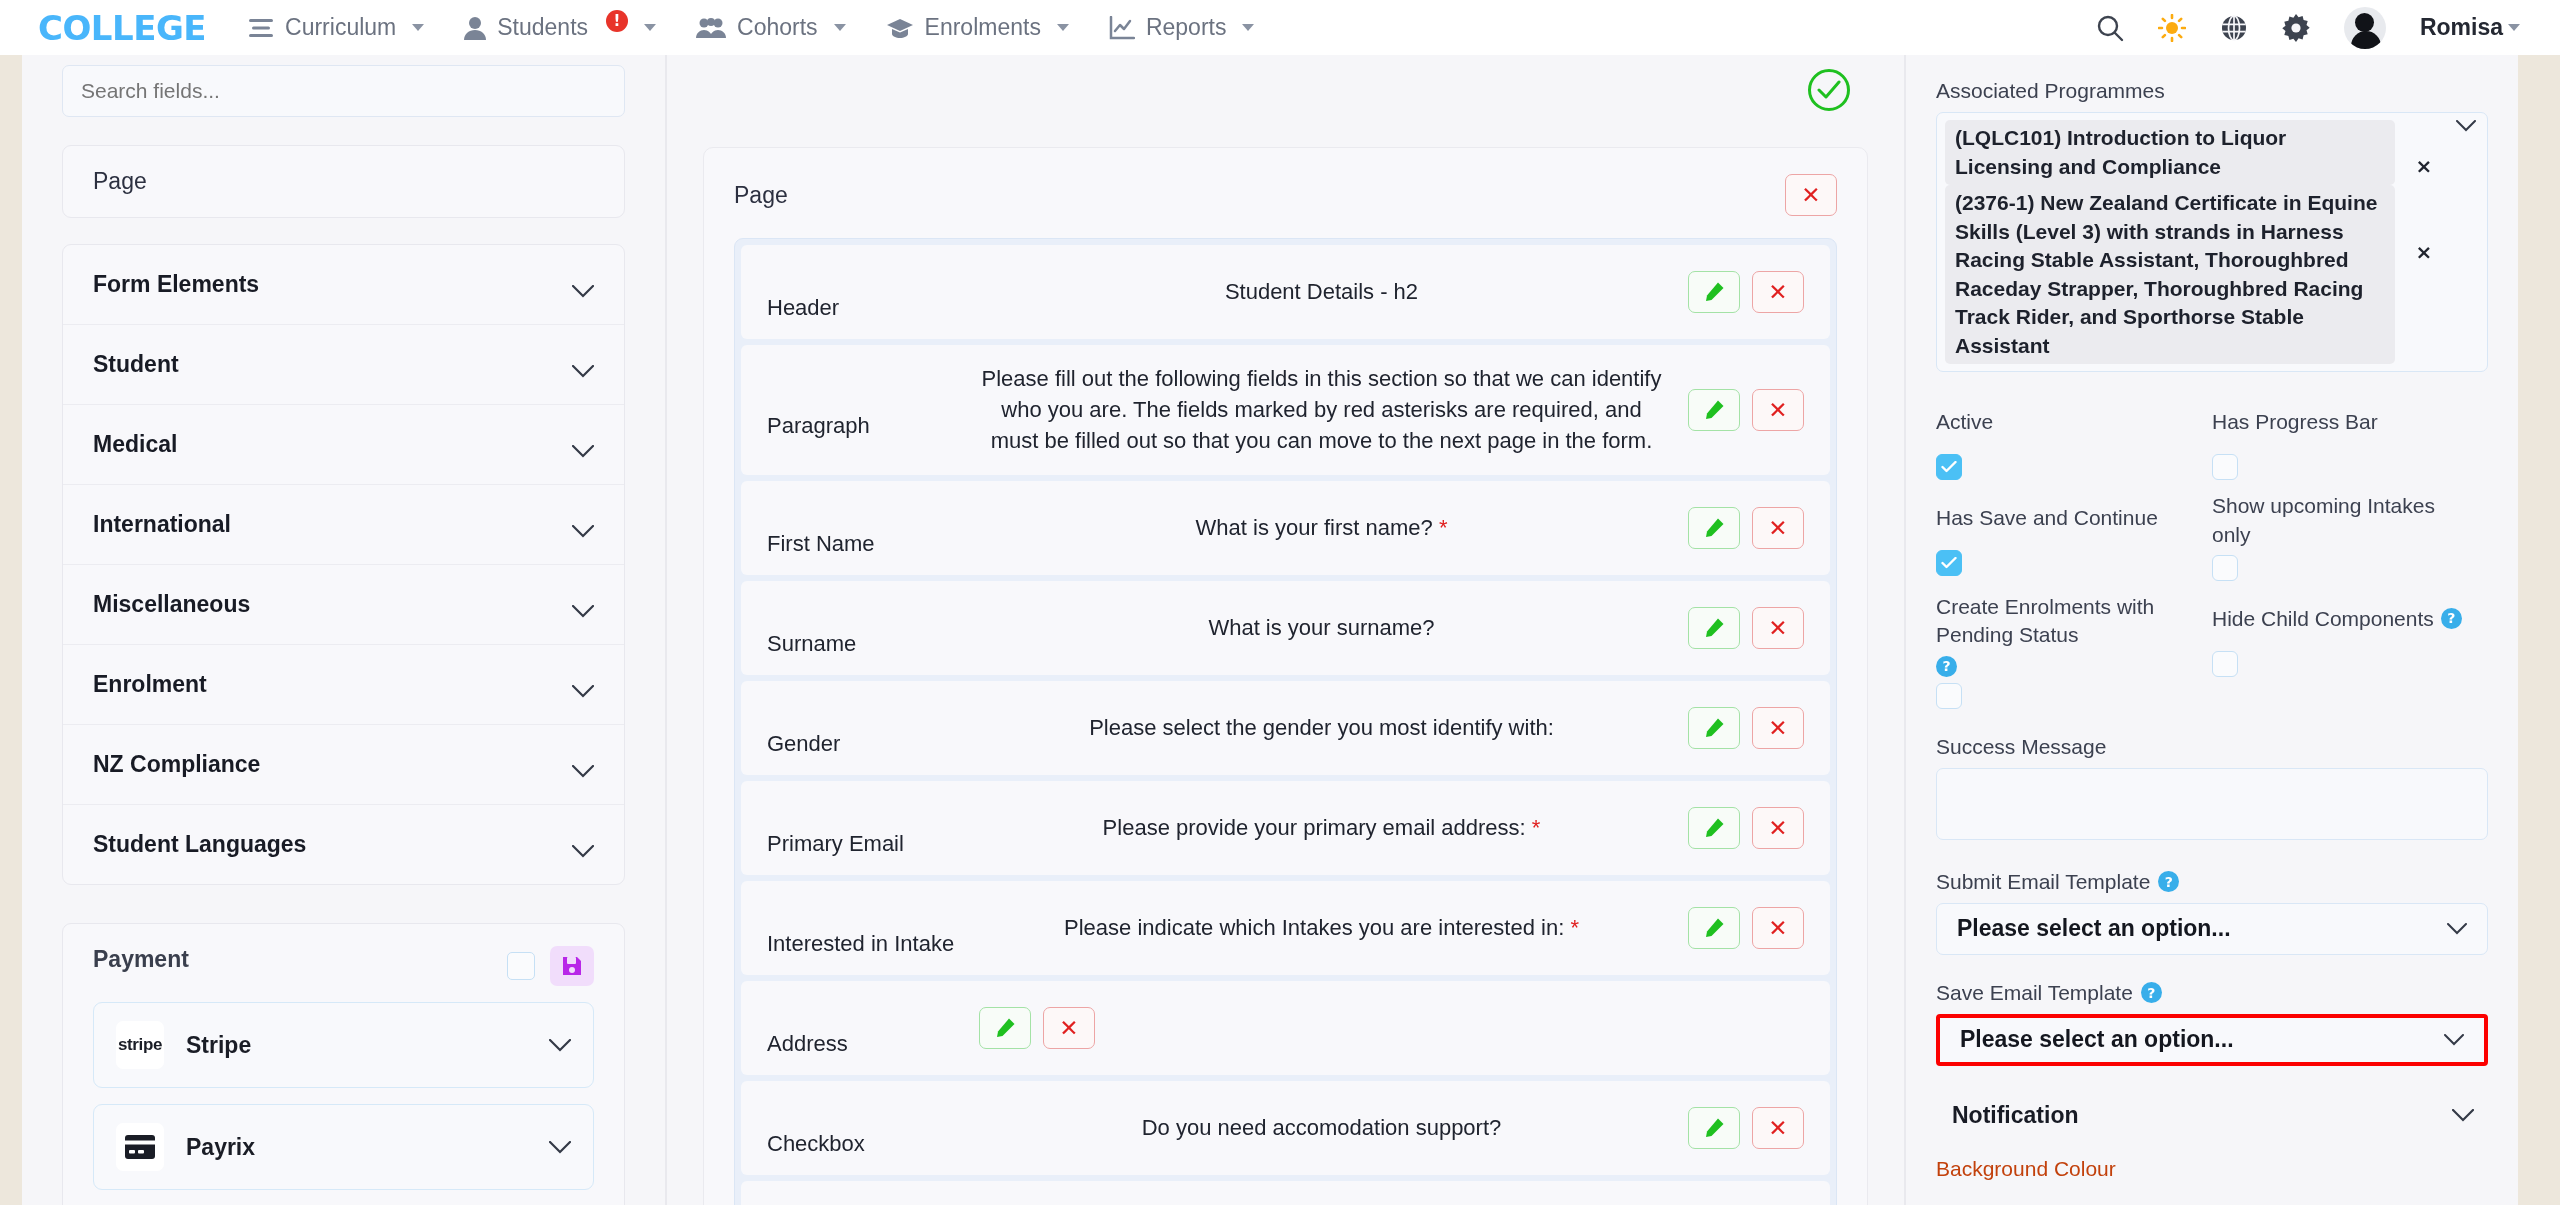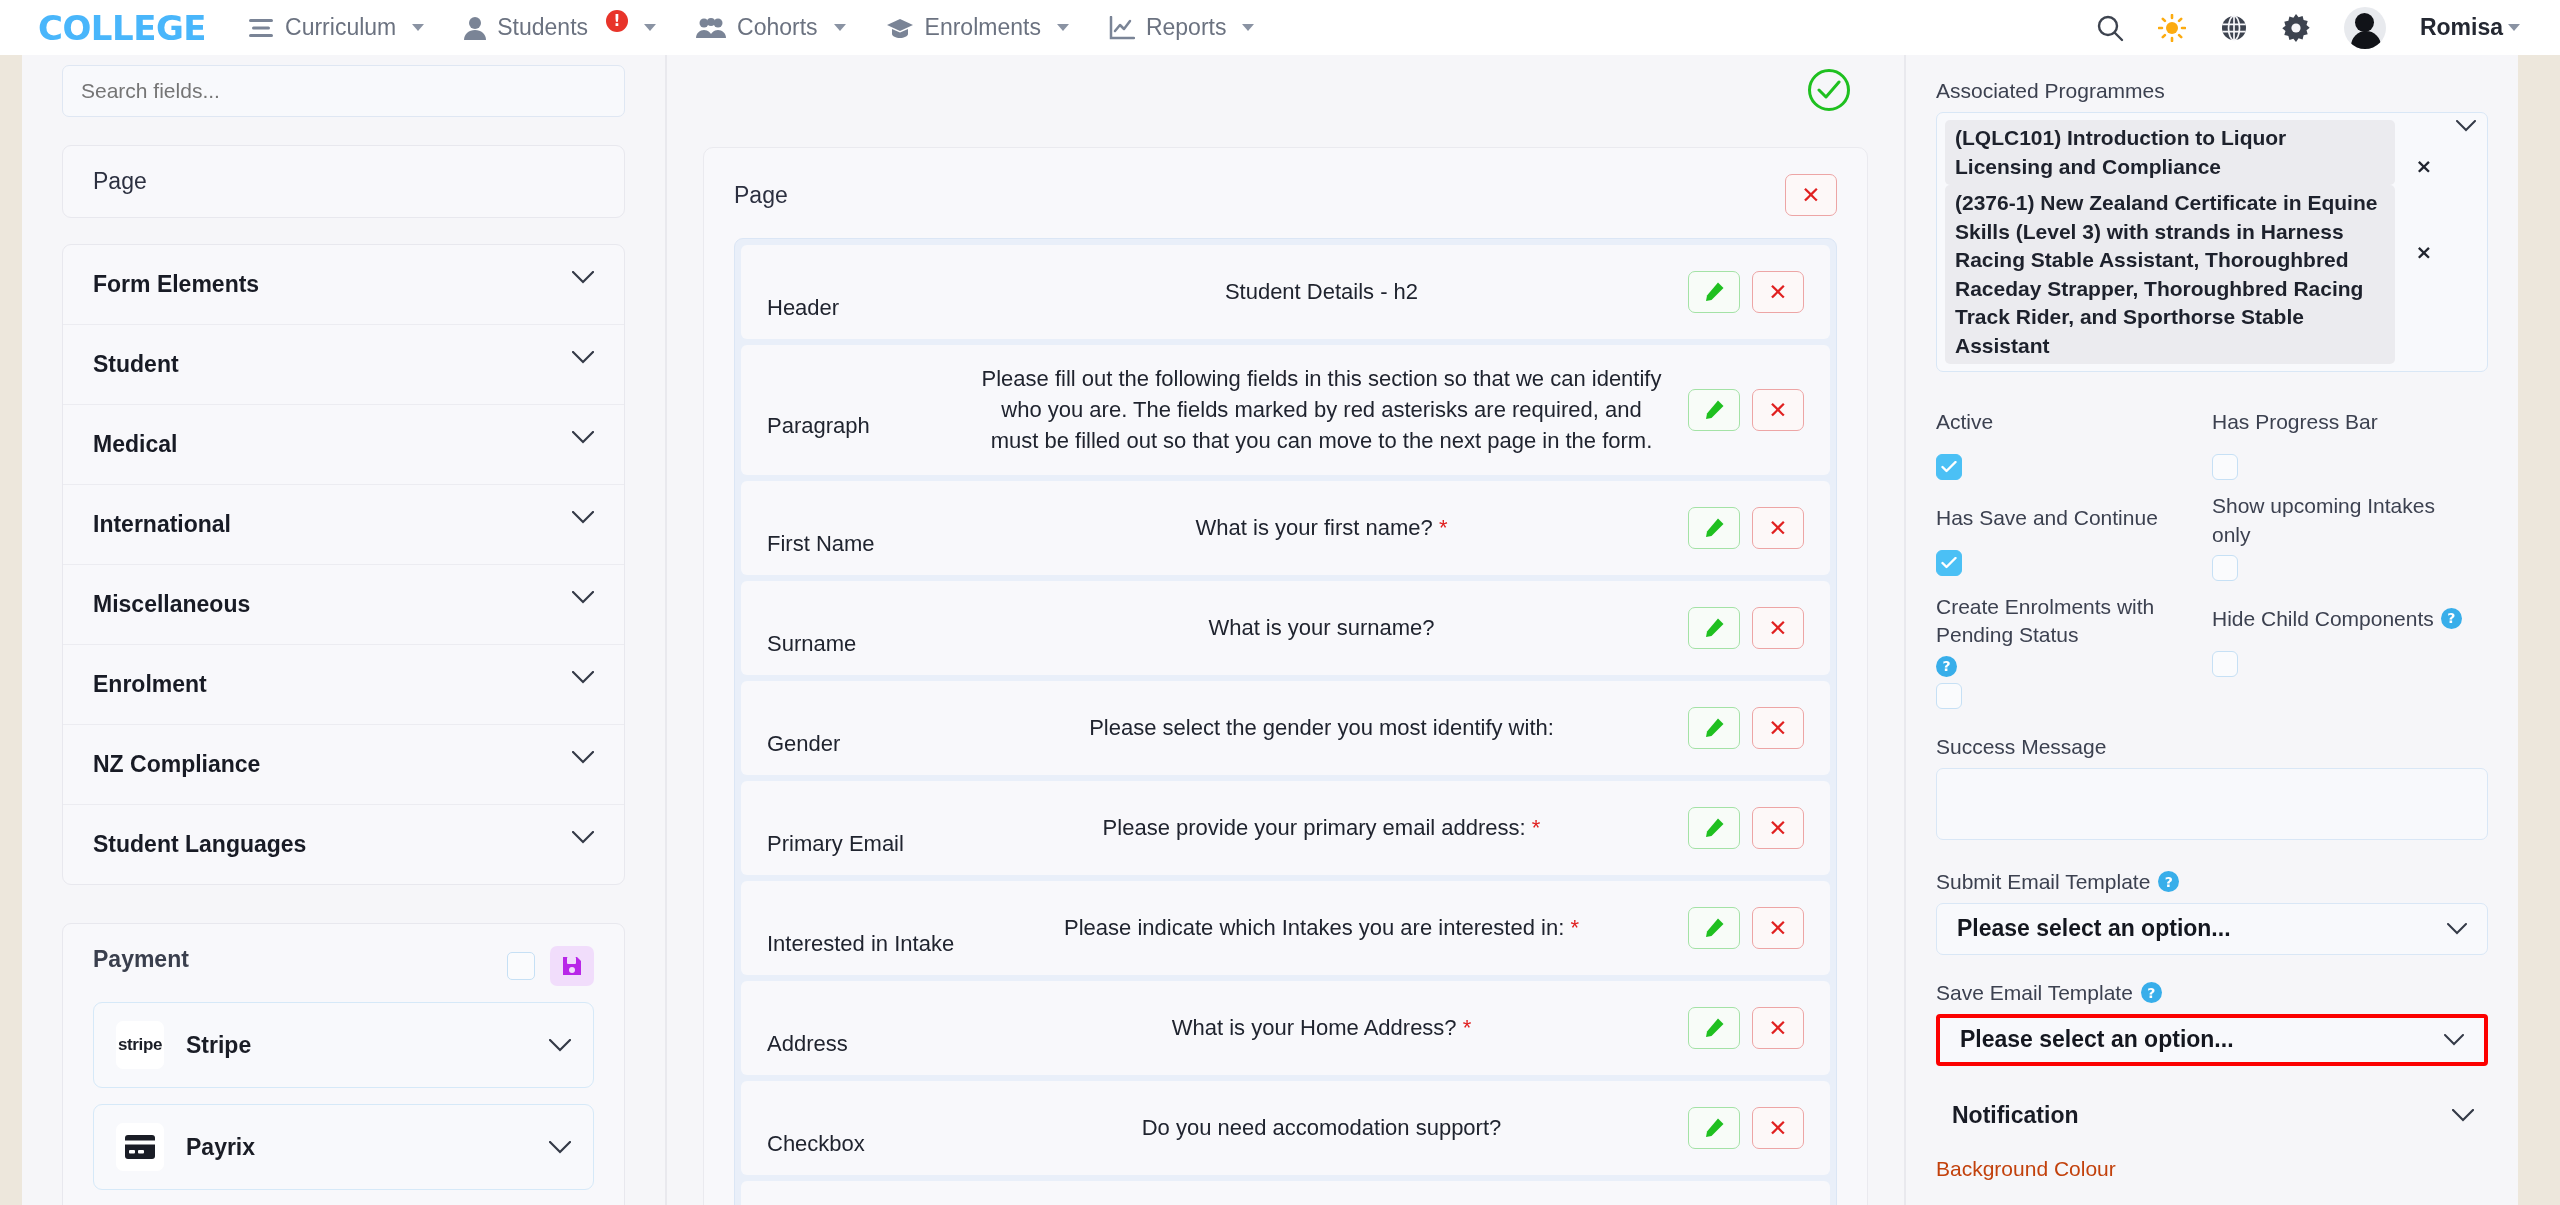--- a/index.html
+++ b/index.html
@@ -82,21 +82,21 @@
     font-family: "Liberation Sans", sans-serif;
   }
   .panel {
     margin-top: 28px; border: 1px solid #e8e8ee; border-radius: 9px;
     background: #f8f8fb;
   }
   .panel-page { padding: 22px 30px; }
   .panel-page .lbl { font-size: 23px; color: #2c3040; }
   .accordion { margin-top: 26px; border: 1px solid #e8e8ee; border-radius: 9px; background:#f8f8fb; overflow:hidden; }
   .acc-row {
-    display: flex; align-items: flex-start; justify-content: space-between;
+    display: flex; align-items: flex-end; justify-content: space-between;
     padding: 26px 30px; font-size: 23px; font-weight: 700; color: #181b25;
     border-bottom: 1px solid #ececf1; cursor: pointer;
   }
   .acc-row:last-child { border-bottom: none; }
   .chev { color: #343a47; display:flex; }
 
   .pay-card {
     margin-top: 38px; border: 1px solid #e8e8ee; border-radius: 9px;
     background: #f8f8fb; padding: 22px 30px 30px 30px;
   }
@@ -555,21 +555,20 @@
                   <svg width="22" height="22" viewBox="0 0 22 22">
                     <path d="M15 1.5l5.5 5.5-12 12-5.5 1 1-5.5z" fill="#1fc020"></path>
                   </svg>
                 </span>
               <span class="btn-x">✕</span>
             </span>
           </div>
 
           <div class="field-row">
             <span class="f-name">Address</span>
-            <span class="f-q"><span>What is your Home Address?</span> <span class="req">*</span></span>
             <span class="f-btns">
               <span class="btn-edit">
                   <svg width="22" height="22" viewBox="0 0 22 22">
                     <path d="M15 1.5l5.5 5.5-12 12-5.5 1 1-5.5z" fill="#1fc020"></path>
                   </svg>
                 </span>
               <span class="btn-x">✕</span>
             </span>
           </div>
 

